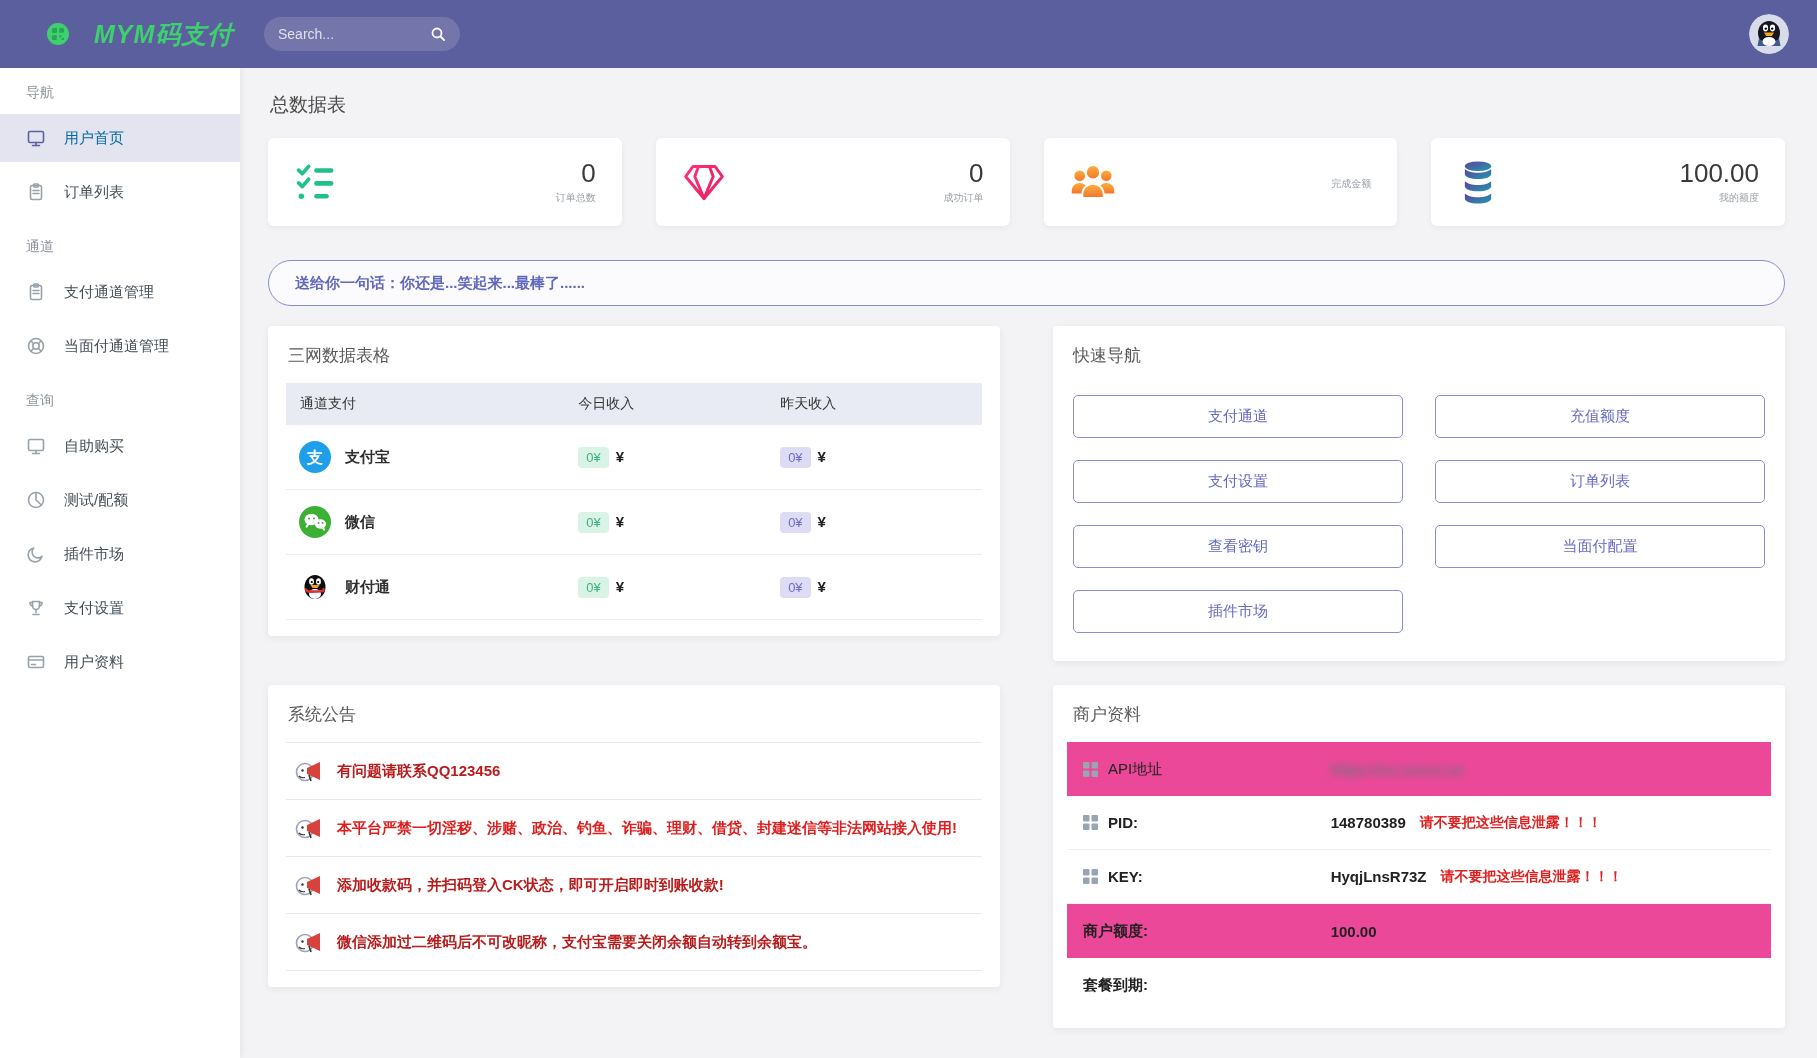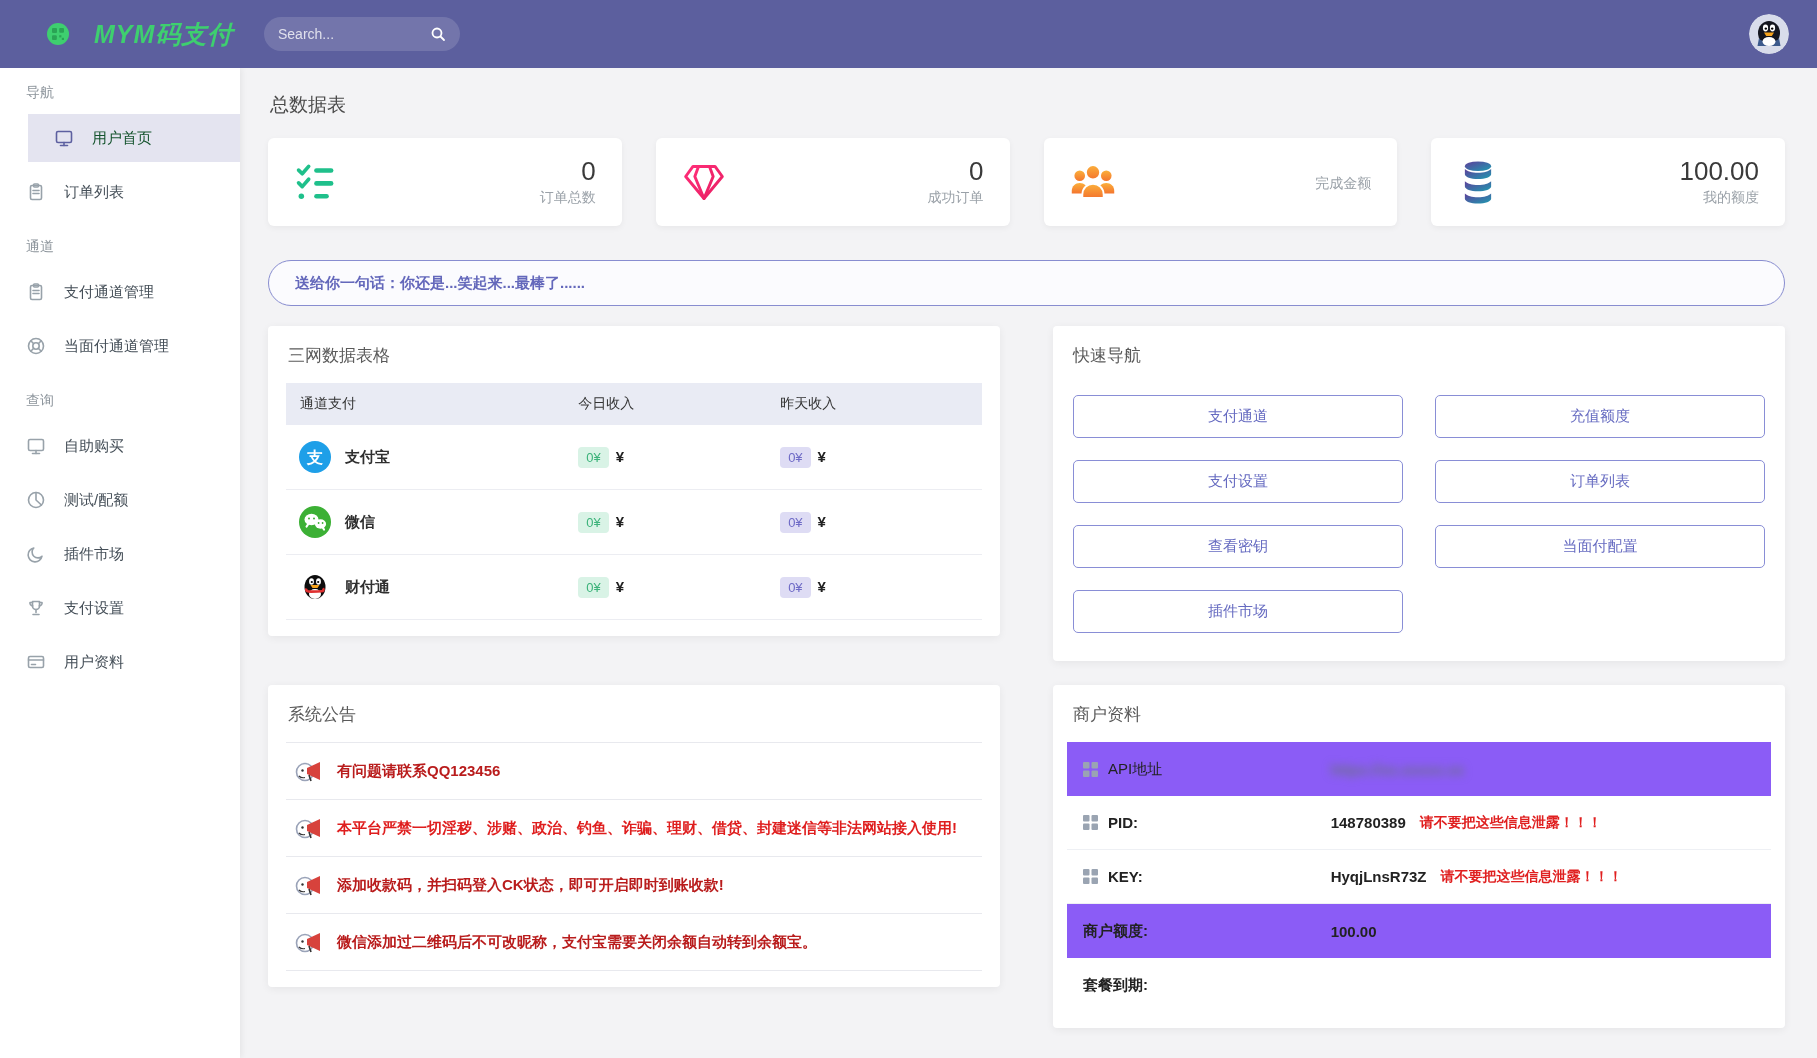--- a/index.html
+++ b/index.html
@@ -19,33 +19,33 @@
   .avatar { margin-left:auto; margin-right:28px; width:40px; height:40px; border-radius:50%;
             overflow:hidden; cursor:pointer; flex:0 0 auto; }
 
   
   .sidebar { position:fixed; top:68px; left:0; bottom:0; width:240px; background:#fff;
              box-shadow:2px 0 6px rgba(0,0,0,.06); z-index:10; }
   .side-section-label { padding:16px 0 12px 26px; color:#8d959c; font-size:14px; }
   .side-item { display:flex; align-items:center; gap:18px; height:48px; padding-left:26px;
                color:#454f58; font-size:15px; cursor:pointer; margin-bottom:6px; }
   .side-item svg { color:#98a2aa; flex:0 0 auto; }
-  .side-item.active { background:#e4e4f0; color:#14532d;margin-left:28px; }
+  .side-item.active { background:#e4e4f0; color:#0369a1; }
   .side-item.active svg { color:#5d60a0; }
 
   
   .content { margin-left:240px; padding:92px 32px 0 28px; }
   .page-title { font-size:19px; color:#4a4a4a; font-weight:normal; margin:0 0 20px 2px; }
 
   .stats { display:grid; grid-template-columns:repeat(4,1fr); gap:34px; }
   .stat-card { background:#fff; border-radius:6px; height:88px; display:flex; align-items:center;
                justify-content:space-between; padding:0 26px; box-shadow:0 2px 6px rgba(0,0,0,.05); }
   .stat-text { display:flex; flex-direction:column; justify-content:center; align-items:flex-end; }
   .stat-value { font-size:26px; color:#3a3a3a; line-height:1.15; }
-  .stat-label { font-size:14px; color:#9aa1a8; margin-top:3px; }
+  .stat-label { font-size:10px; color:#9aa1a8; margin-top:3px; }
 
   .quote-banner { margin-top:34px; height:46px; border:1px solid #888dd0; border-radius:23px;
                   background:#fbfbfe; display:flex; align-items:center; padding:0 26px;
                   color:#6468bb; font-weight:bold; font-size:15px; }
 
   .panel-row { display:grid; grid-template-columns:1fr 1fr; gap:53px; margin-top:20px; align-items:start; }
   .panel { background:#fff; border-radius:4px; box-shadow:0 2px 8px rgba(0,0,0,.06); padding:18px 0 16px; }
   .panel-title { font-size:17px; color:#5a5a5a; font-weight:normal; margin:0 0 16px 20px; }
 
   
@@ -73,21 +73,21 @@
               padding:6px 8px; font-weight:bold; font-size:15px; line-height:1.35; }
   .ann-item.blue { color:#b91c1c; }
   .ann-item.red { color:#df1e1e; }
   .ann-item svg { flex:0 0 auto; }
 
   
   .m-list { margin:0 14px; }
   .m-row { display:grid; grid-template-columns:36% 1fr; align-items:center; min-height:54px;
            padding-left:16px; font-size:15px; border-bottom:1px solid #eef0f4; }
   .m-row:last-child { border-bottom:none; }
-  .m-row.shaded { background:#8b5cf6; border-bottom:none; }
+  .m-row.shaded { background:#ec4899; border-bottom:none; }
   .m-label { display:flex; align-items:center; gap:10px; color:#222; }
   .m-label.bold { font-weight:bold; }
   .m-value-wrap { display:flex; align-items:center; }
   .m-value { font-weight:bold; color:#222; }
   .m-value.blurred { filter:blur(4px); color:#6a7280; }
   .m-warning { color:#e01f1f; font-weight:bold; margin-left:14px; font-size:14px; }
 </style>
 </head>
 <body>
 

